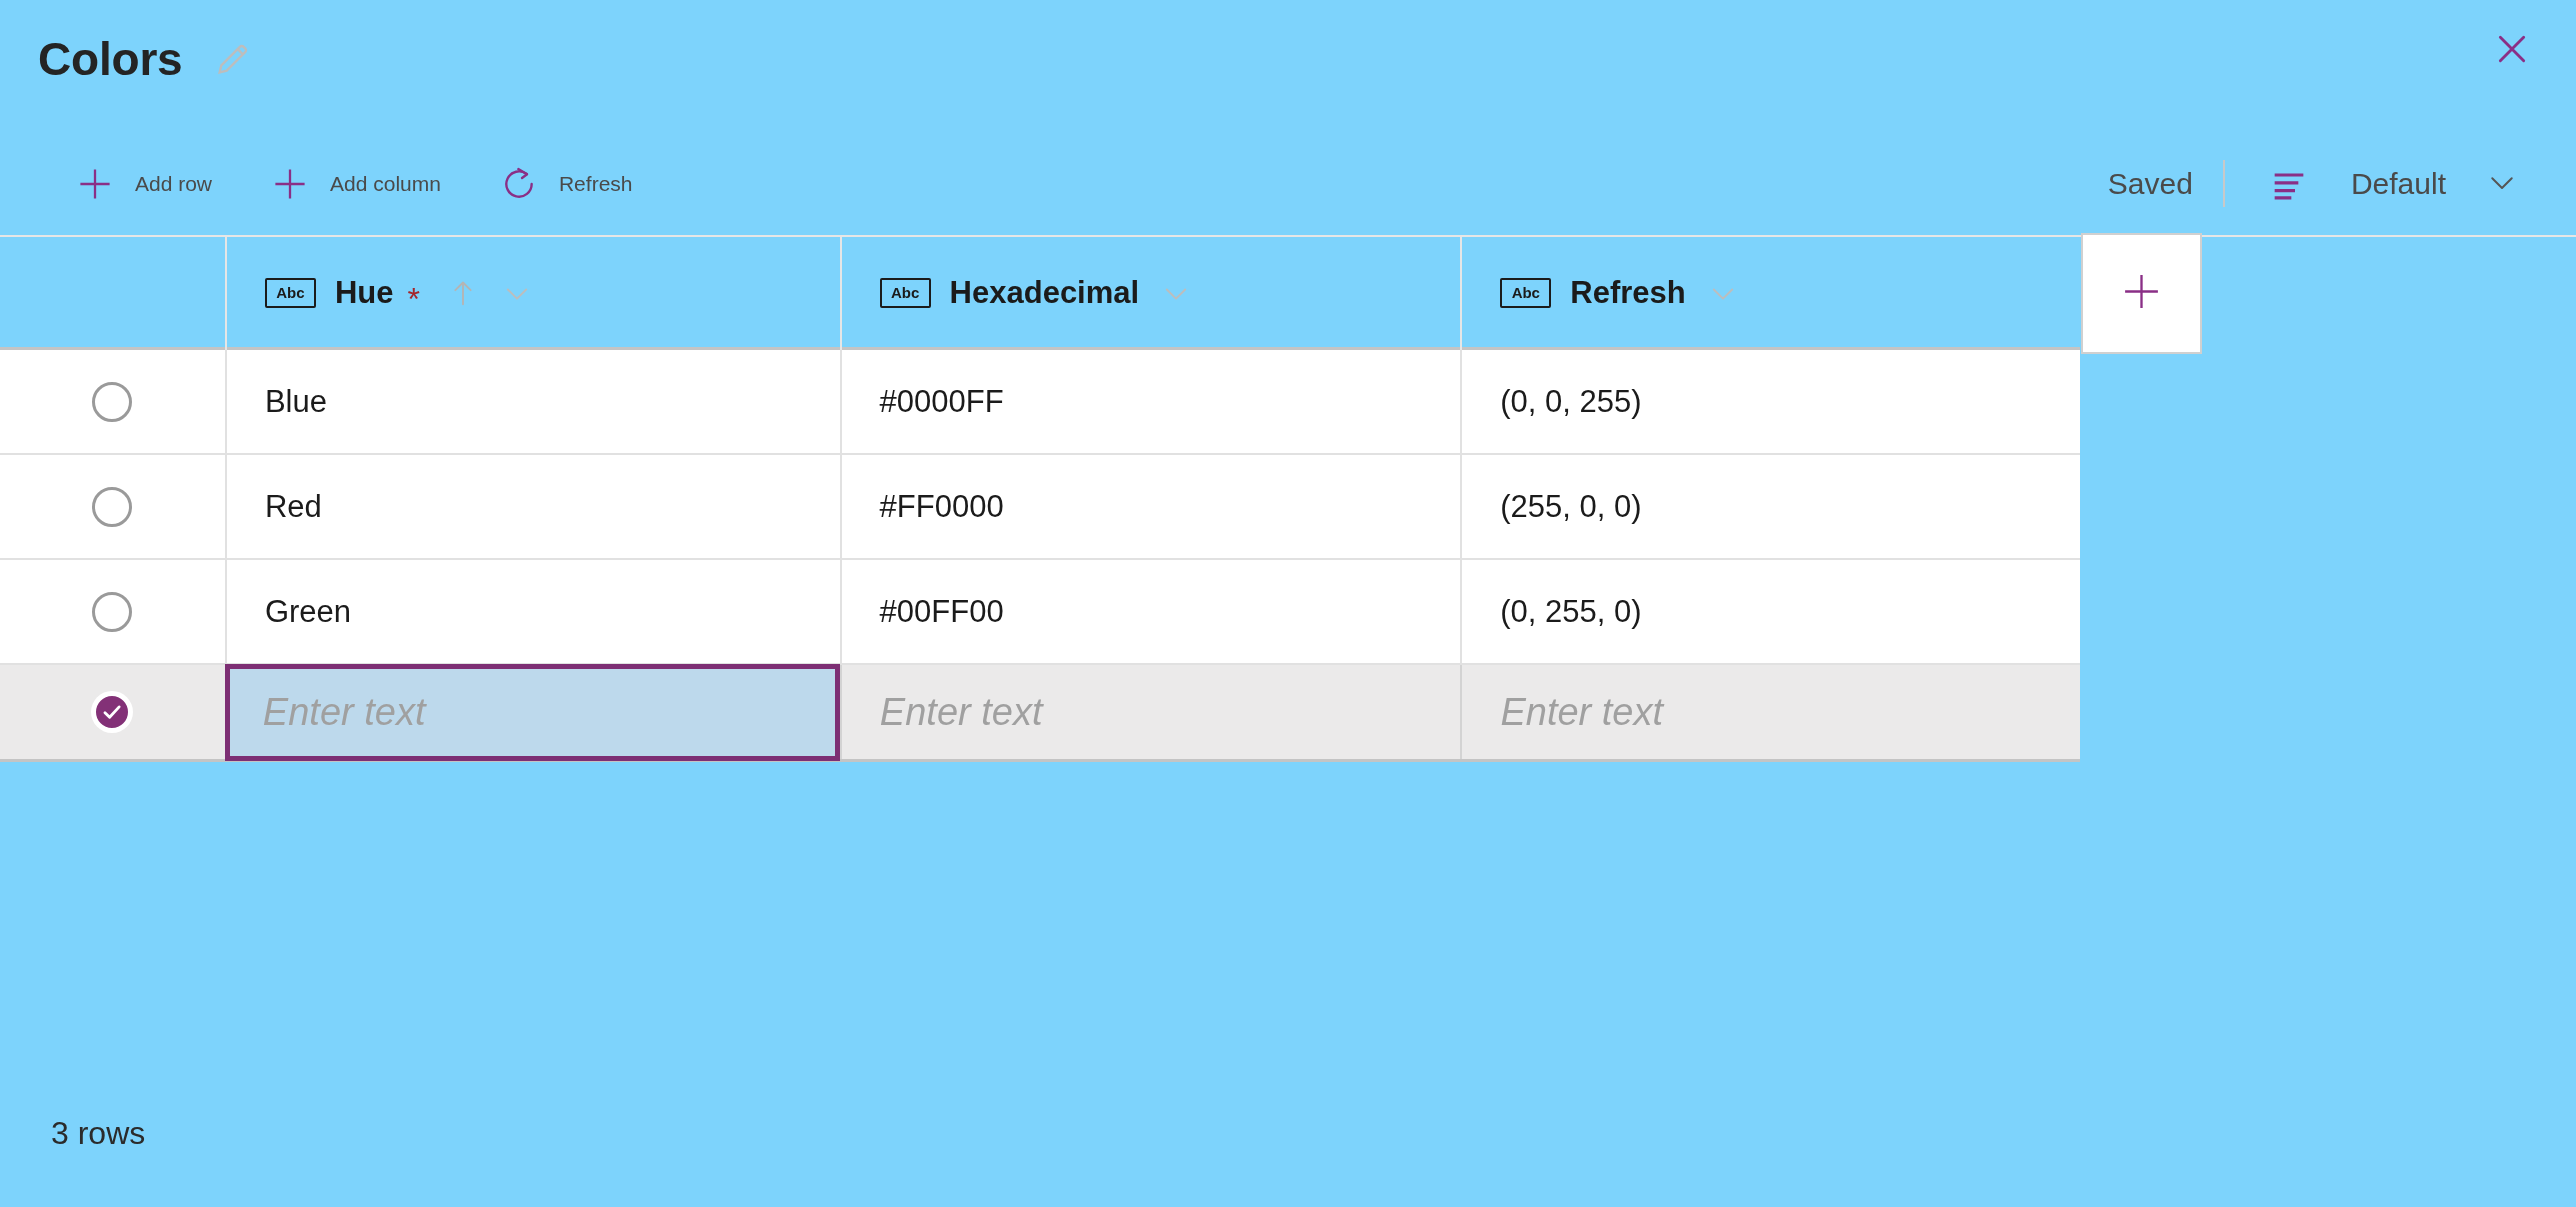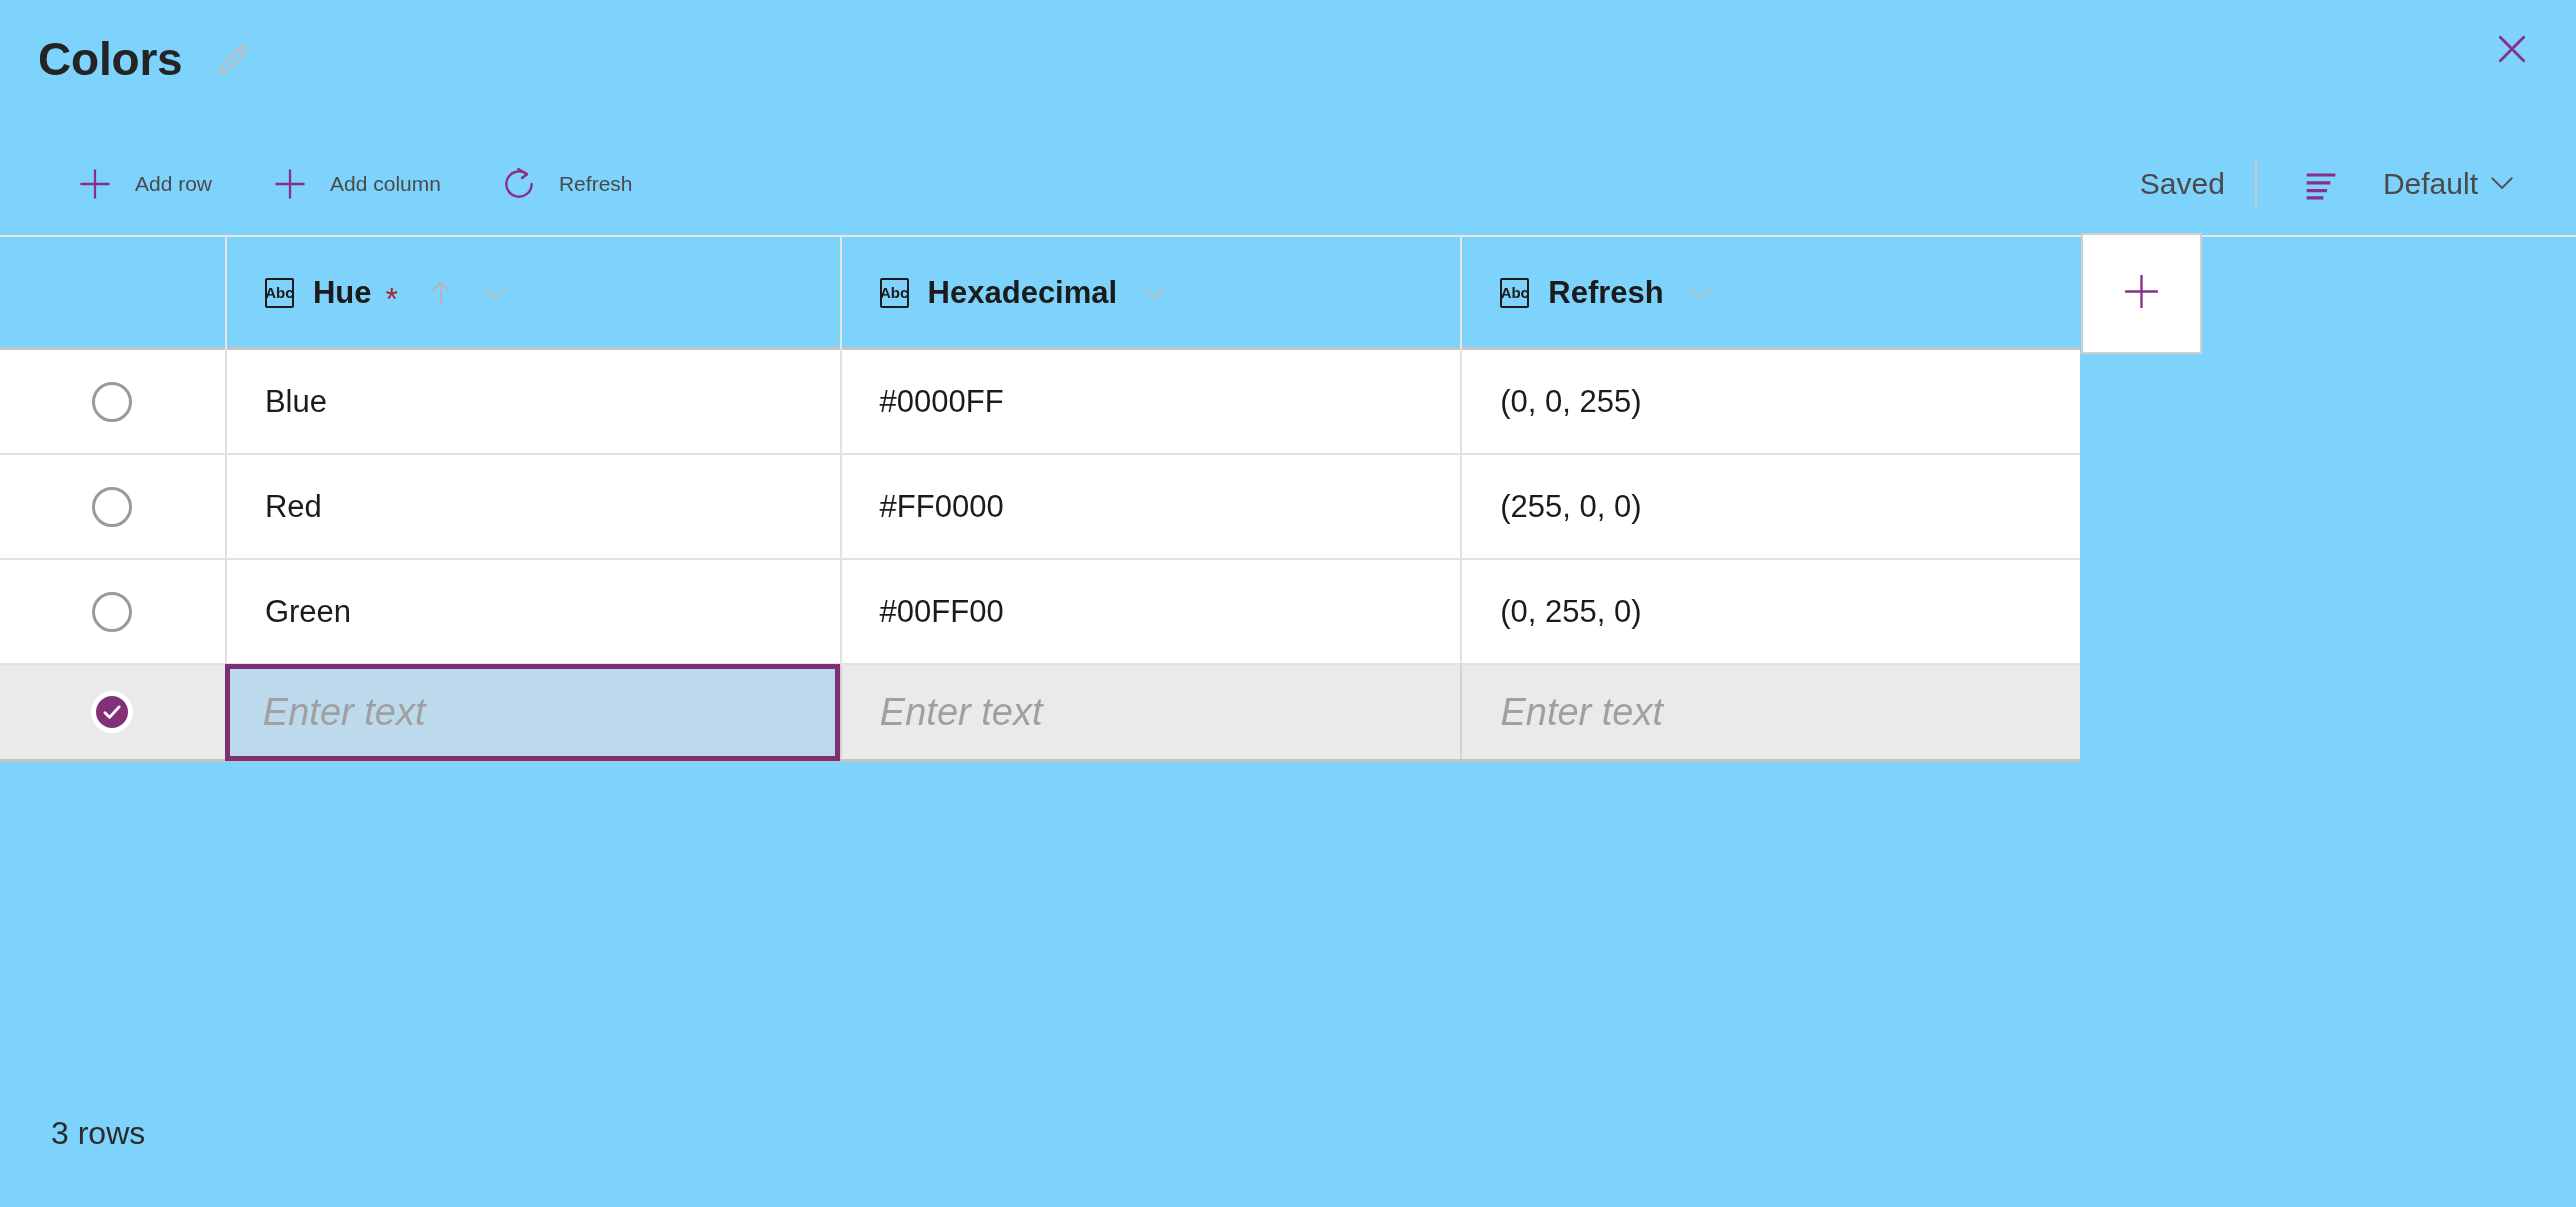--- a/index.html
+++ b/index.html
@@ -100,21 +100,21 @@
     display: flex;
     align-items: center;
     height: 67px;
     padding: 0 14px;
     cursor: pointer;
   }
   .view-label {
     font-size: 30px;
     color: #4a4a4a;
     margin-left: 22px;
-    margin-right: 6px;
+    margin-right: 38px;
   }
 
   
   .grid-wrap {
     position: absolute;
     top: 235px; left: 0;
     width: 2576px;
   }
   .grid-topline {
     position: absolute;
@@ -138,21 +138,21 @@
     padding-left: 38px;
     cursor: pointer;
   }
   .hcell.sel-col { width: 225px; padding-left: 0; cursor: default; }
   .hcell.c-hue  { width: 615px; border-left: 2px solid #e6e6e6; }
   .hcell.c-hex  { width: 621px; border-left: 2px solid #e6e6e6; }
   .hcell.c-dec  { width: 620px; border-left: 2px solid #e6e6e6; }
 
   .abc-ico {
     flex: 0 0 auto;
-    width: 29px; height: 30px;
+    width: 51px; height: 30px;
     border: 2.5px solid #1b1b1b;
     border-radius: 2px;
     display: flex;
     align-items: center;
     justify-content: center;
     font-size: 15px;
     font-weight: 700;
     color: #1b1b1b;
     letter-spacing: 0px;
     margin-right: 19px;

